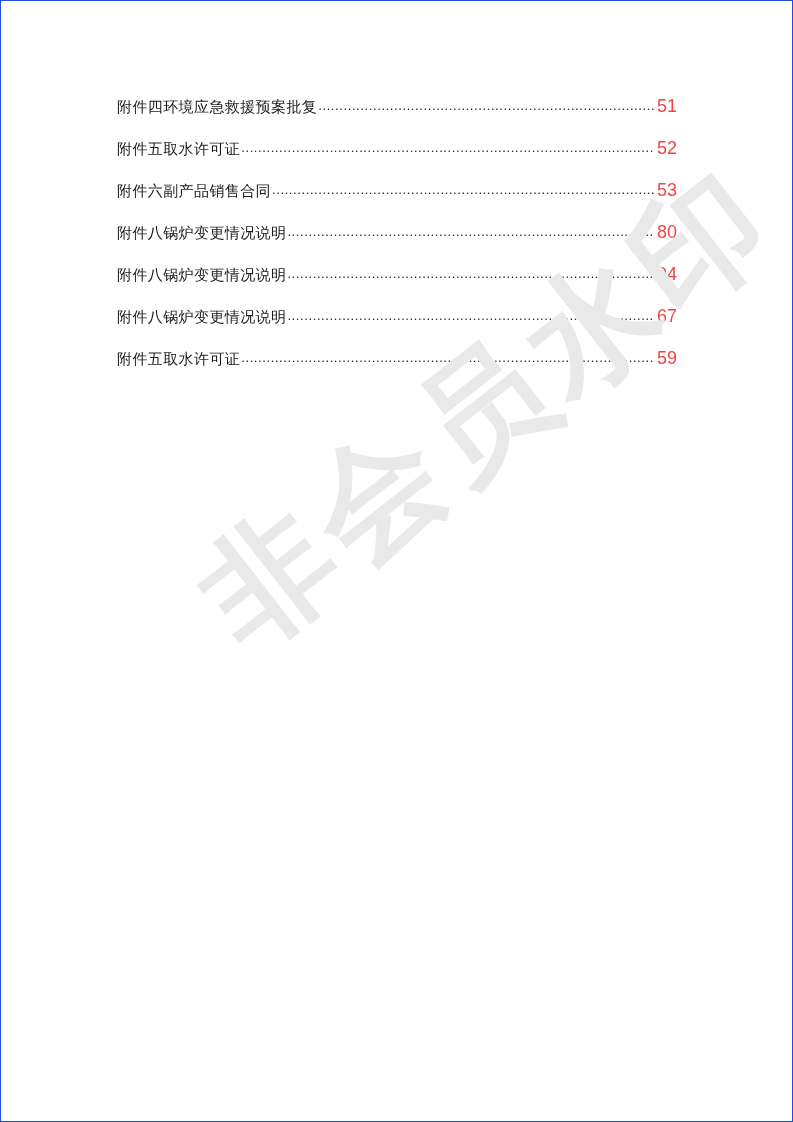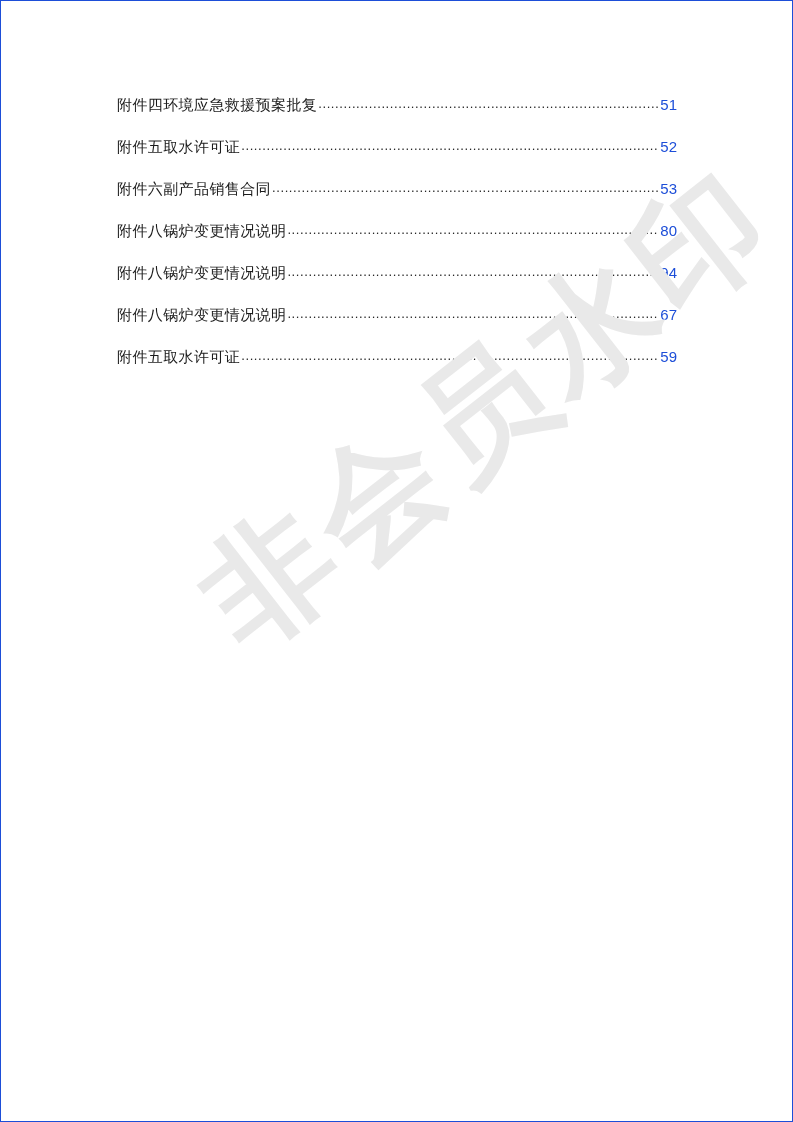--- a/index.html
+++ b/index.html
@@ -44,22 +44,22 @@
     overflow: hidden;
     margin: 0 1px;
     position: relative;
     top: -2px;
     font-size: 13px;
     color: #262626;
     letter-spacing: 0.6px;
   }
   .toc-page {
     flex: 0 0 auto;
-    font-size: 15px;
-    color: #1d4ed8;
+    font-size: 18px;
+    color: #ef4444;
     padding-left: 1px;
   }
   .watermark {
     position: absolute;
     left: 0;
     top: 0;
     width: 793px;
     height: 1122px;
     pointer-events: none;
   }

